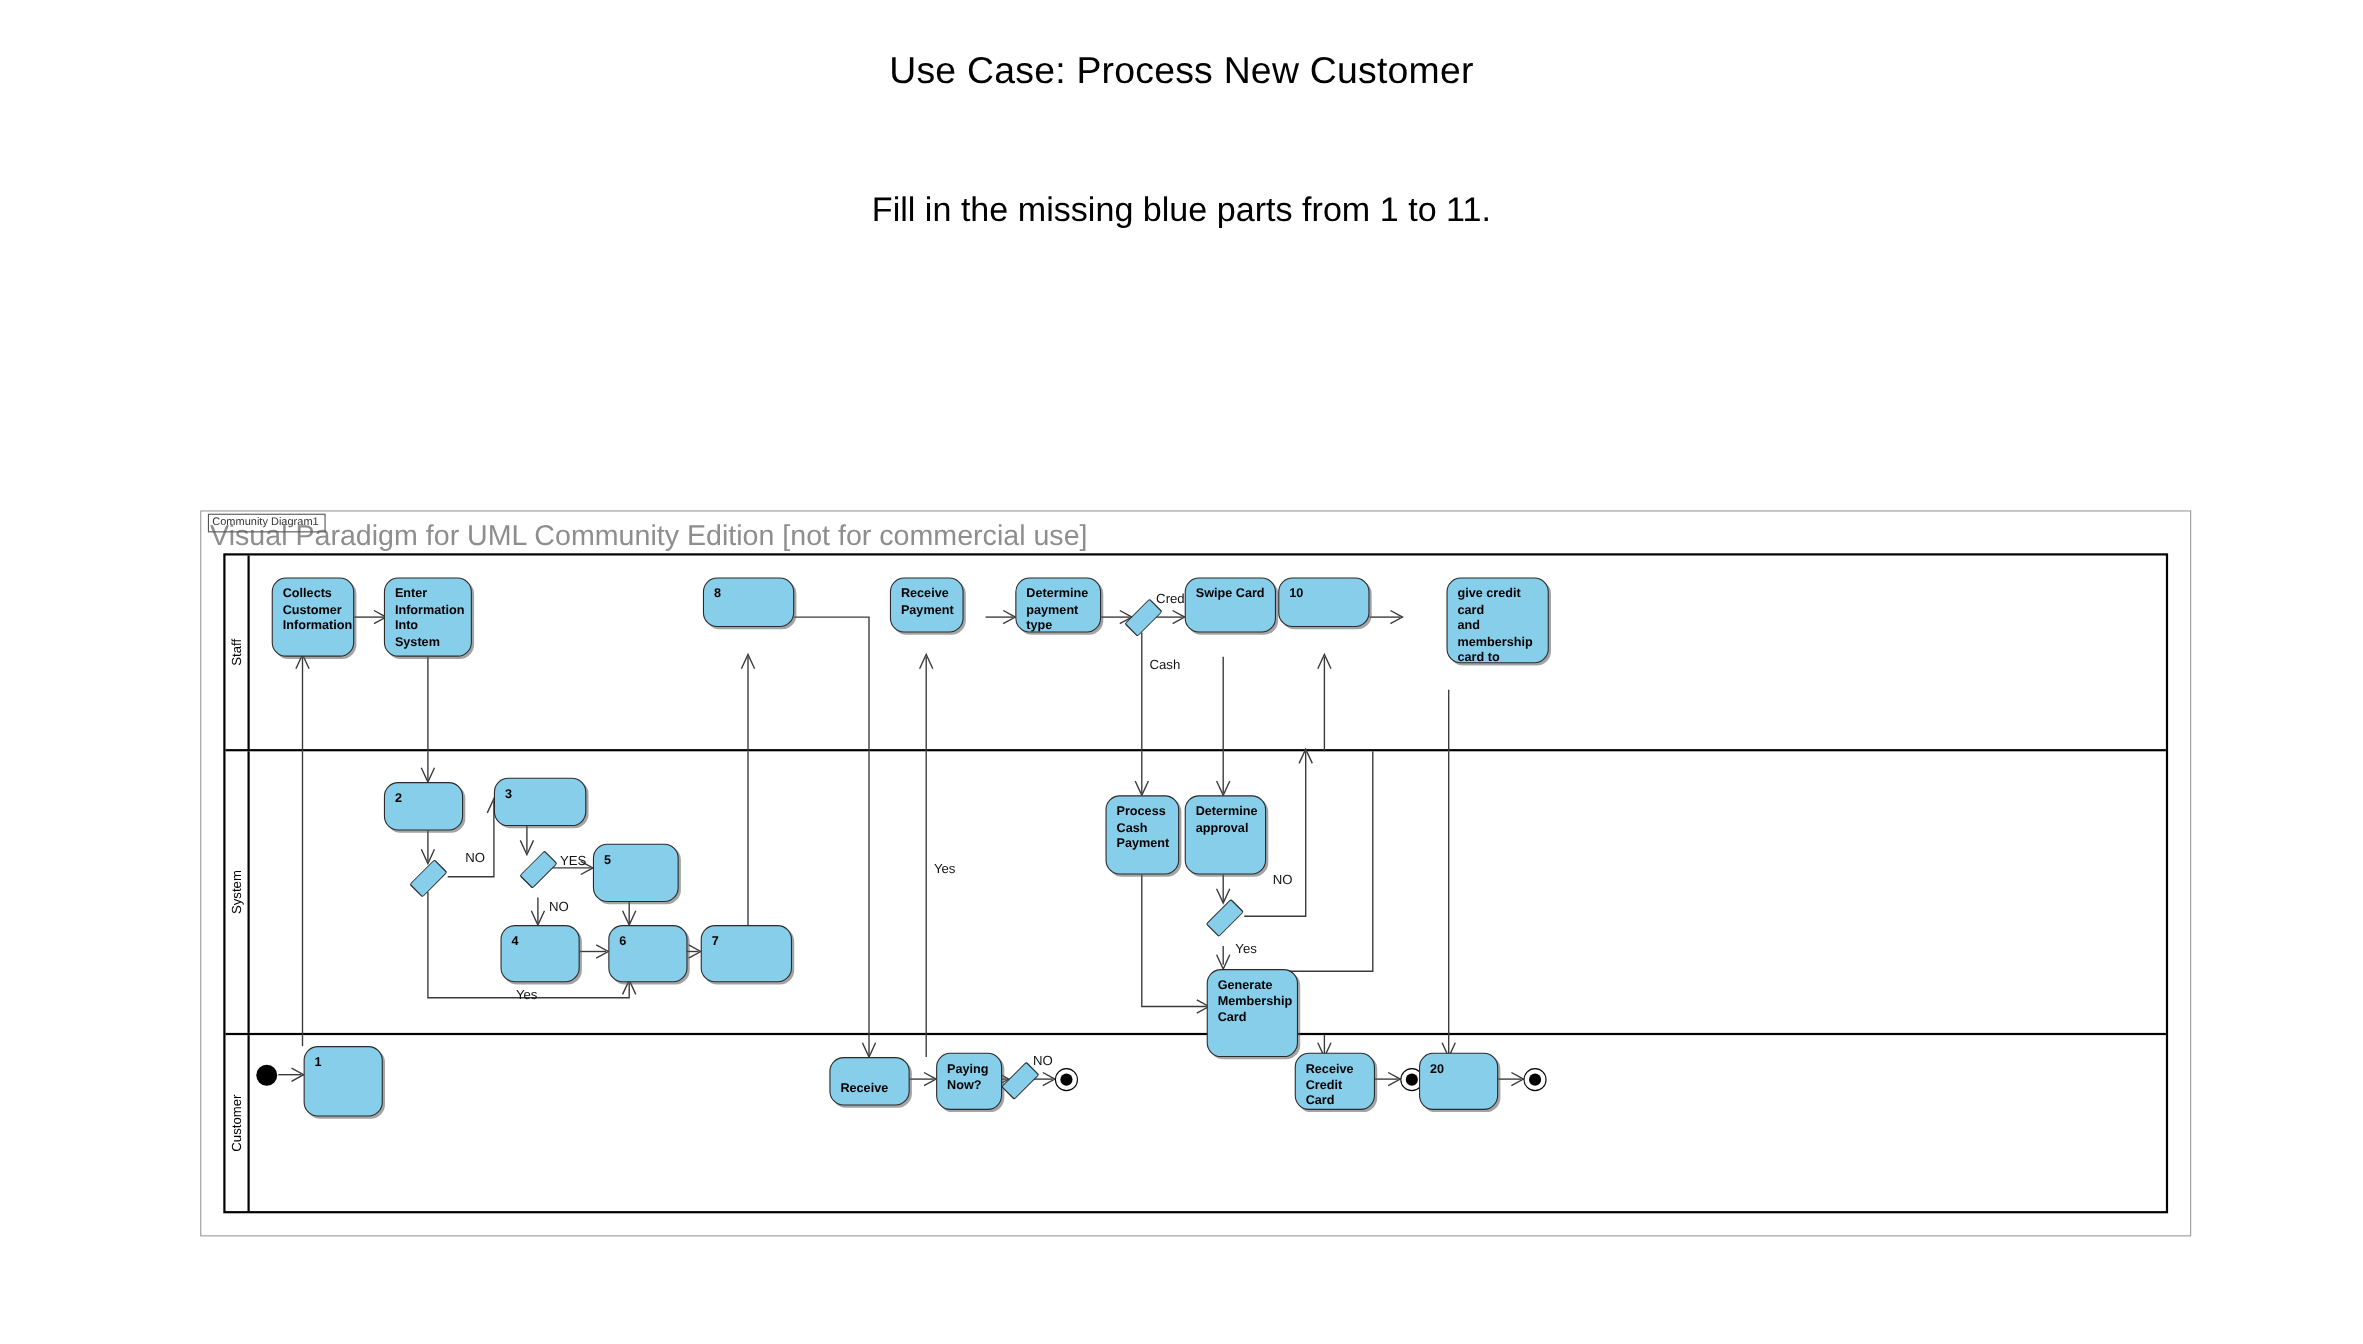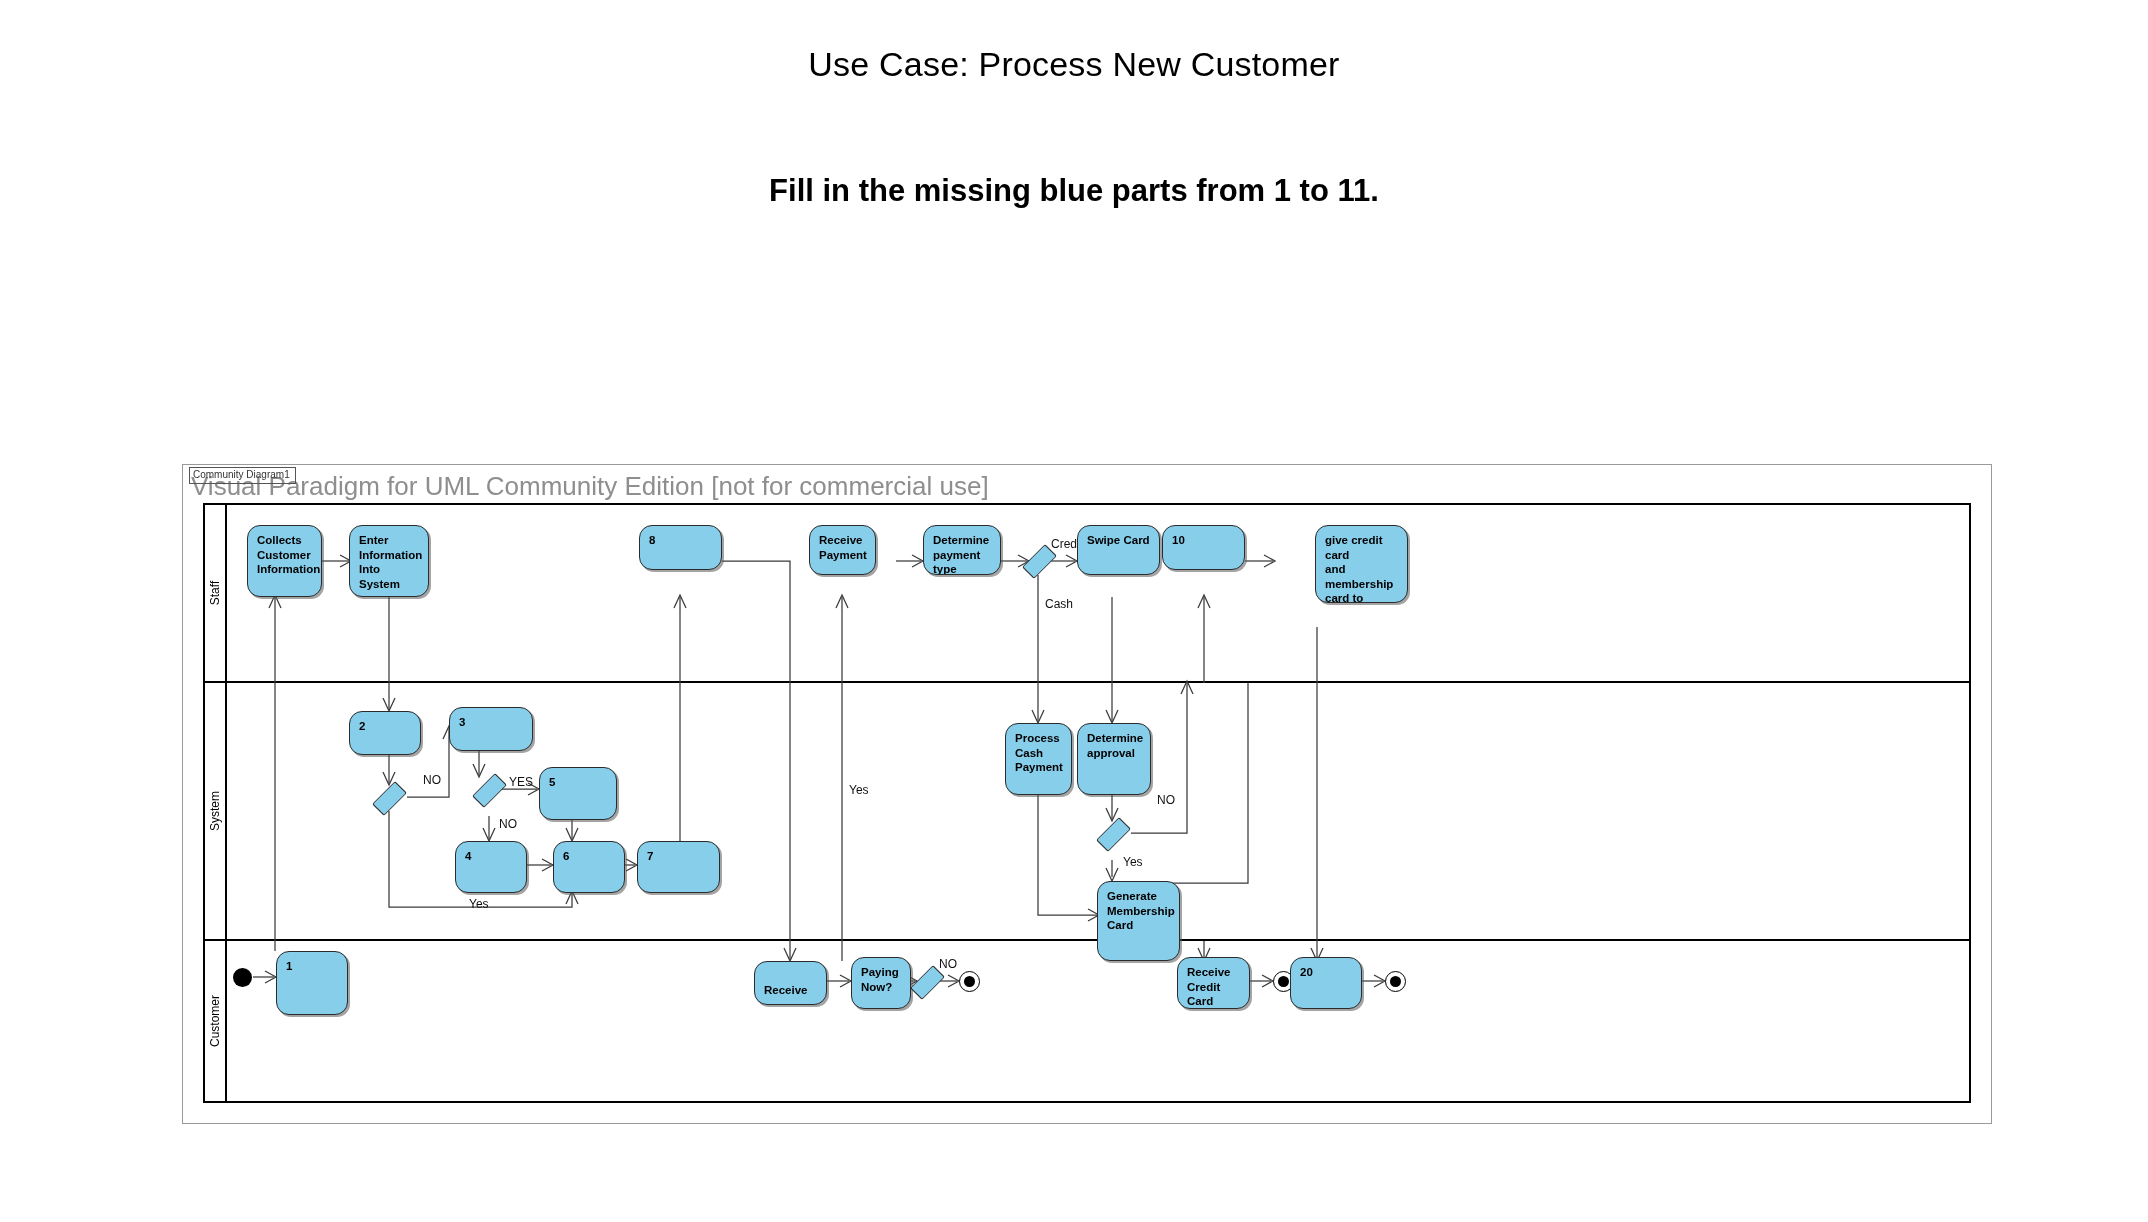--- a/index.html
+++ b/index.html
@@ -12,21 +12,21 @@
   }
   .slide-title{
     position:absolute; left:0; top:45px; width:2148px;
     text-align:center;
     font-size:34px; color:#000; font-weight:400;
     letter-spacing:.2px;
   }
   .slide-subtitle{
     position:absolute; left:0; top:173px; width:2148px;
     text-align:center;
-    font-size:31px; color:#000; font-weight:700;
+    font-size:31px; color:#000; font-weight:400;
   }
 
   
   .diagram-frame{
     position:absolute; left:182px; top:464px;
     width:1810px; height:660px;
     border:1px solid #9a9a9a; background:#ffffff;
     box-sizing:border-box;
   }
   .vp-watermark{

